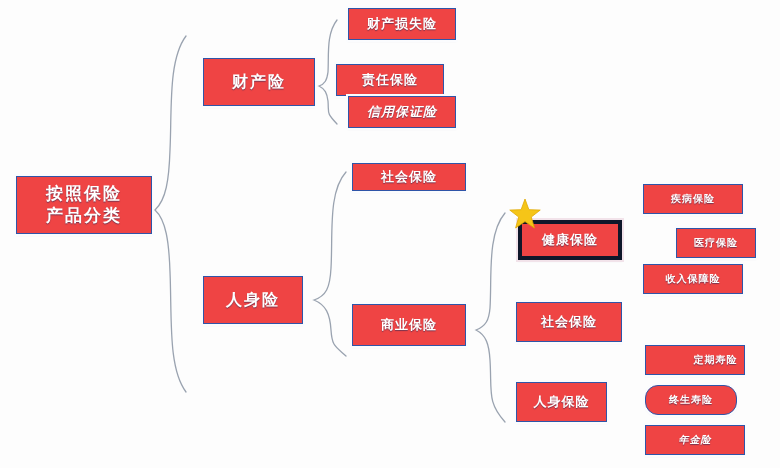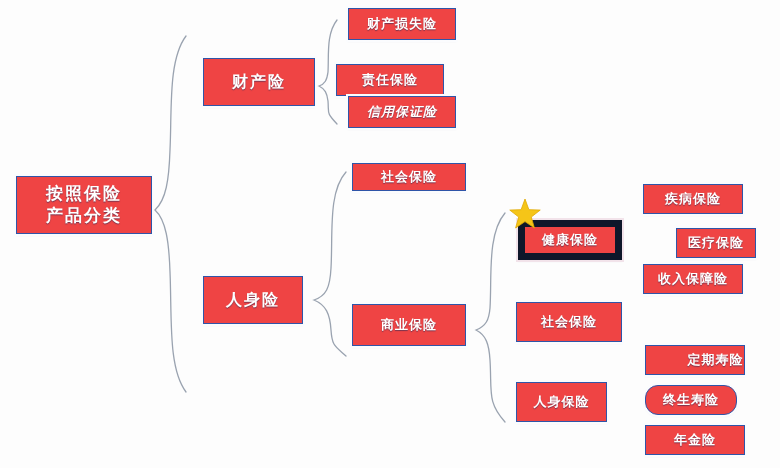--- a/index.html
+++ b/index.html
@@ -43,23 +43,23 @@
     white-space: pre-line;
     z-index: 2;
   }
   .node.root {
     font-size: 17px;
     letter-spacing: 2px;
   }
   .node.lvl1 { font-size: 16px; letter-spacing: 2px; }
   .node.lvl2 { font-size: 13px; }
   .node.lvl3 { font-size: 13px; }
-  .node.lvl4 { font-size: 13px; }
+  .node.lvl4 { font-size: 10px; }
   .node.highlight {
-    border: 7px solid #0f172a;
+    border: 4px solid #0f172a;
     box-shadow: 0 0 0 2px #f2e3ea, 0 1px 2px rgba(60,80,130,0.25);
   }
   .star {
     position: absolute;
     z-index: 5;
     pointer-events: none;
   }
 </style>
 </head>
 <body>
@@ -84,20 +84,20 @@
       <div class="node lvl2" style="left: 352px; top: 163px; width: 114px; height: 28px;">社会保险</div>
       <div class="node lvl2" style="left: 352px; top: 304px; width: 114px; height: 42px;">商业保险</div>
       <div class="node lvl3 highlight" style="left: 518px; top: 220px; width: 104px; height: 40px;">健康保险</div>
       <div class="node lvl3" style="left: 516px; top: 302px; width: 106px; height: 40px;">社会保险</div>
       <div class="node lvl3" style="left: 516px; top: 382px; width: 91px; height: 40px;">人身保险</div>
       <div class="node lvl4" style="left: 643px; top: 184px; width: 100px; height: 30px;">疾病保险</div>
       <div class="node lvl4" style="left: 643px; top: 228px; width: 80px; height: 30px; margin-left: 33px;">医疗保险</div>
       <div class="node lvl4" style="left: 643px; top: 264px; width: 100px; height: 30px;">收入保障险</div>
       <div class="node lvl4" style="left: 645px; top: 345px; width: 100px; height: 30px; padding-left: 41px;">定期寿险</div>
       <div class="node lvl4" style="left: 645px; top: 385px; width: 92px; height: 30px; border-radius: 13px;">终生寿险</div>
-      <div class="node lvl4" style="left: 645px; top: 425px; width: 100px; height: 30px;">年金险</div>
+      <div class="node lvl4" style="left: 645px; top: 425px; width: 100px; height: 30px; font-style: italic;">年金险</div>
     </div>
 
   <svg class="star" id="star-svg" width="34" height="34" viewBox="0 0 34 34" style="display: block; left: 508px; top: 198px;">
     <polygon id="star-poly" points="17.00,1.00 20.88,11.66 32.22,12.06 23.28,19.04 26.40,29.94 17.00,23.60 7.60,29.94 10.72,19.04 1.78,12.06 13.12,11.66" fill="#f5c518" stroke="#e0a800" stroke-width="0.8"></polygon>
   </svg>
 
 </div>
 
 </body></html>

